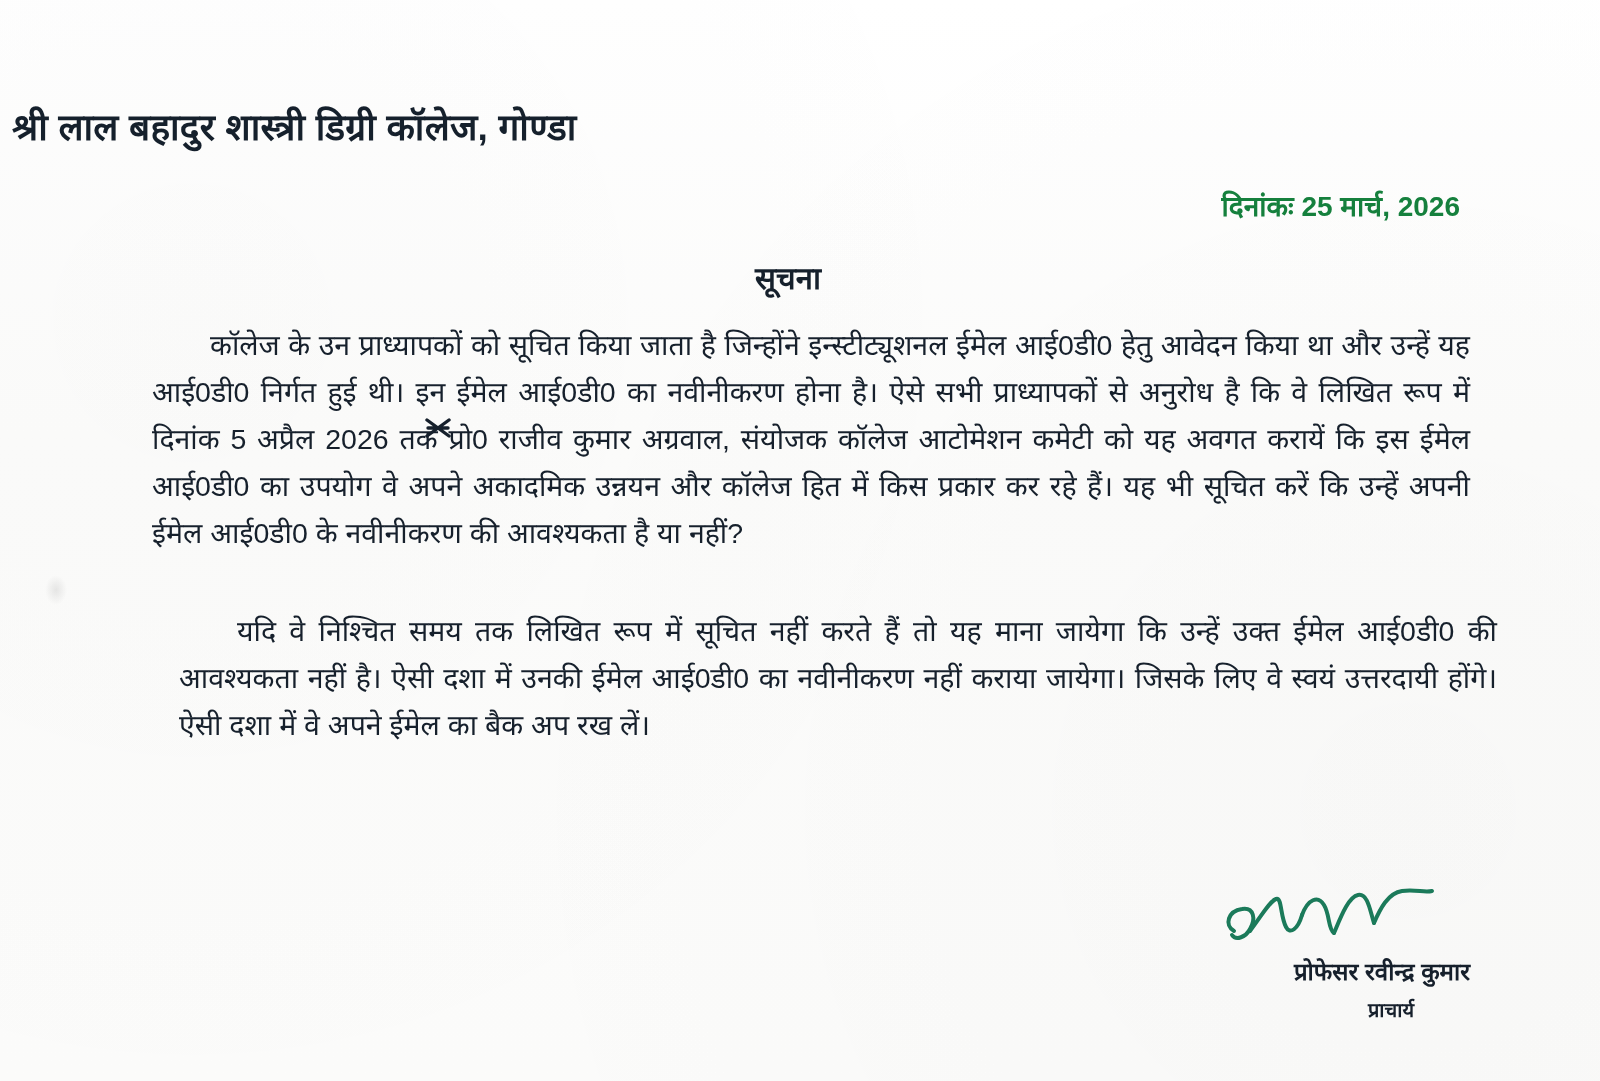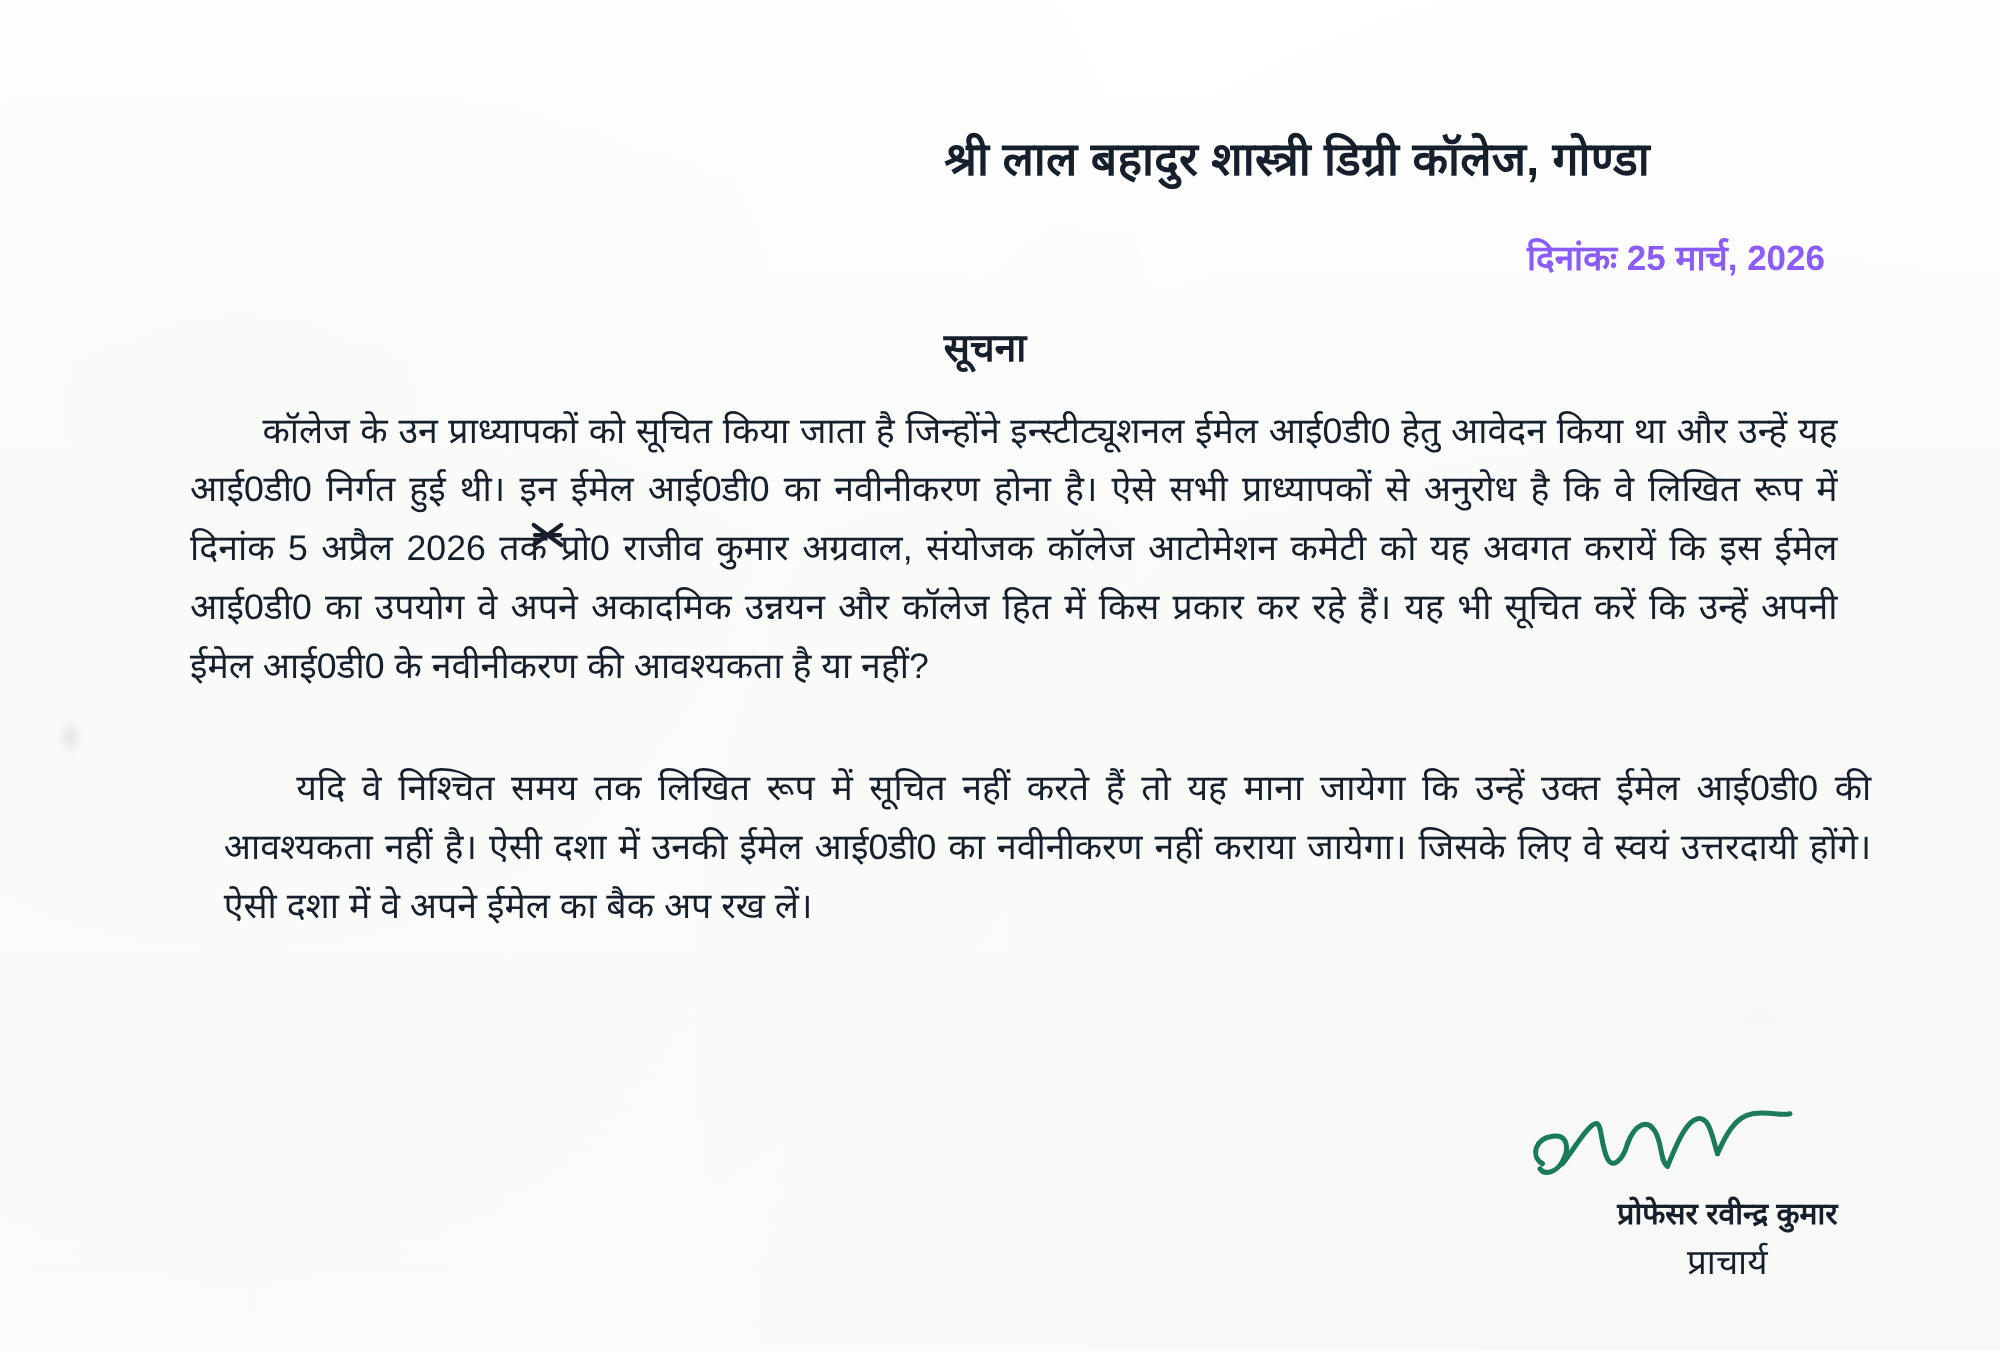--- a/index.html
+++ b/index.html
@@ -32,34 +32,35 @@
       radial-gradient(circle at 12% 30%, rgba(0,0,0,0.012), rgba(0,0,0,0) 55%),
       radial-gradient(circle at 88% 75%, rgba(0,0,0,0.015), rgba(0,0,0,0) 60%),
       linear-gradient(180deg, #ffffff 0%, #fcfcfb 40%, #fbfbfa 100%);
     pointer-events: none;
   }
   .heading {
     position: absolute;
     top: 100px;
     left: 0;
     width: 1320px;
-    text-align: right;
+    text-align: left;
     font-size: 37px;
     font-weight: 700;
     letter-spacing: 0.2px;
     color: #15202c;
     font-family: "Liberation Sans", "DejaVu Sans", sans-serif;
+    padding-left: 12px;
   }
   .date-line {
     position: absolute;
     top: 186px;
     right: 140px;
     font-size: 28px;
     font-weight: 600;
-    color: #8b5cf6;
+    color: #15803d;
     font-family: "Liberation Sans", "DejaVu Sans", sans-serif;
   }
   .subject {
     position: absolute;
     top: 256px;
     left: 0;
     width: 1600px;
     text-align: center;
     font-size: 31px;
     font-weight: 700;
@@ -106,22 +107,22 @@
     margin-right: 24px;
     text-align: right;
   }
   .sign-name {
     font-size: 24px;
     font-weight: 600;
     color: #16202c;
     line-height: 38px;
   }
   .sign-desig {
-    font-size: 28px;
-    font-weight: 400;
+    font-size: 20px;
+    font-weight: 700;
     color: #16202c;
     line-height: 38px;
     margin-right: 56px;
   }
   .smudge {
     position: absolute;
     left: 45px;
     top: 575px;
     width: 22px;
     height: 30px;

